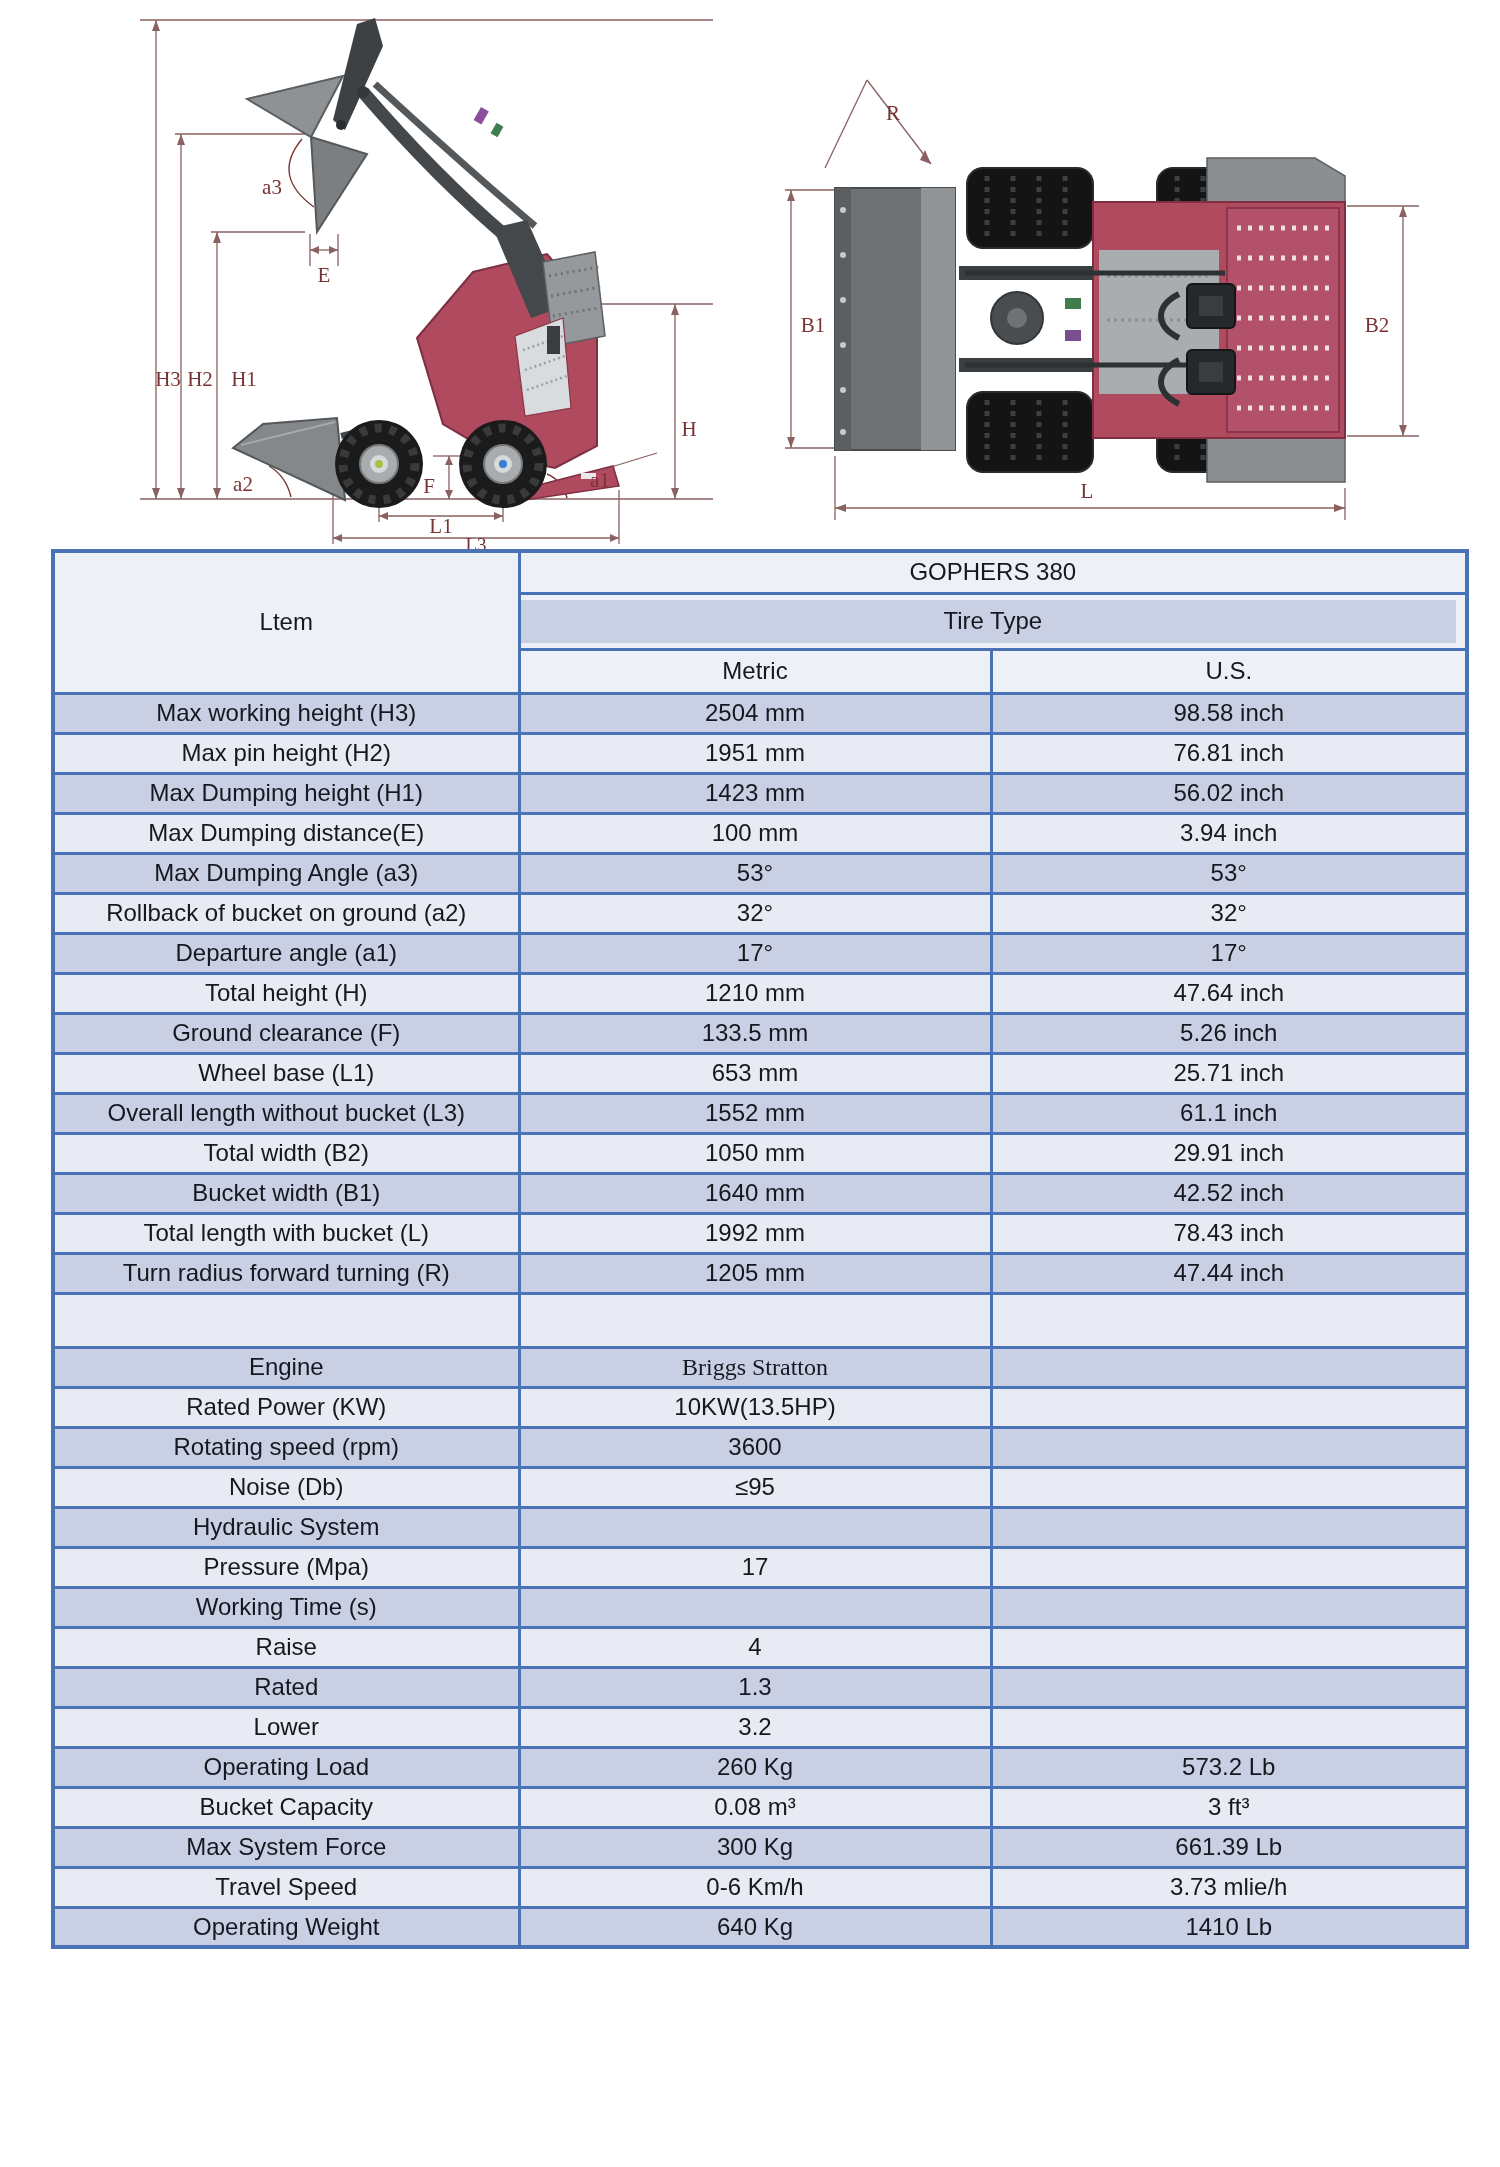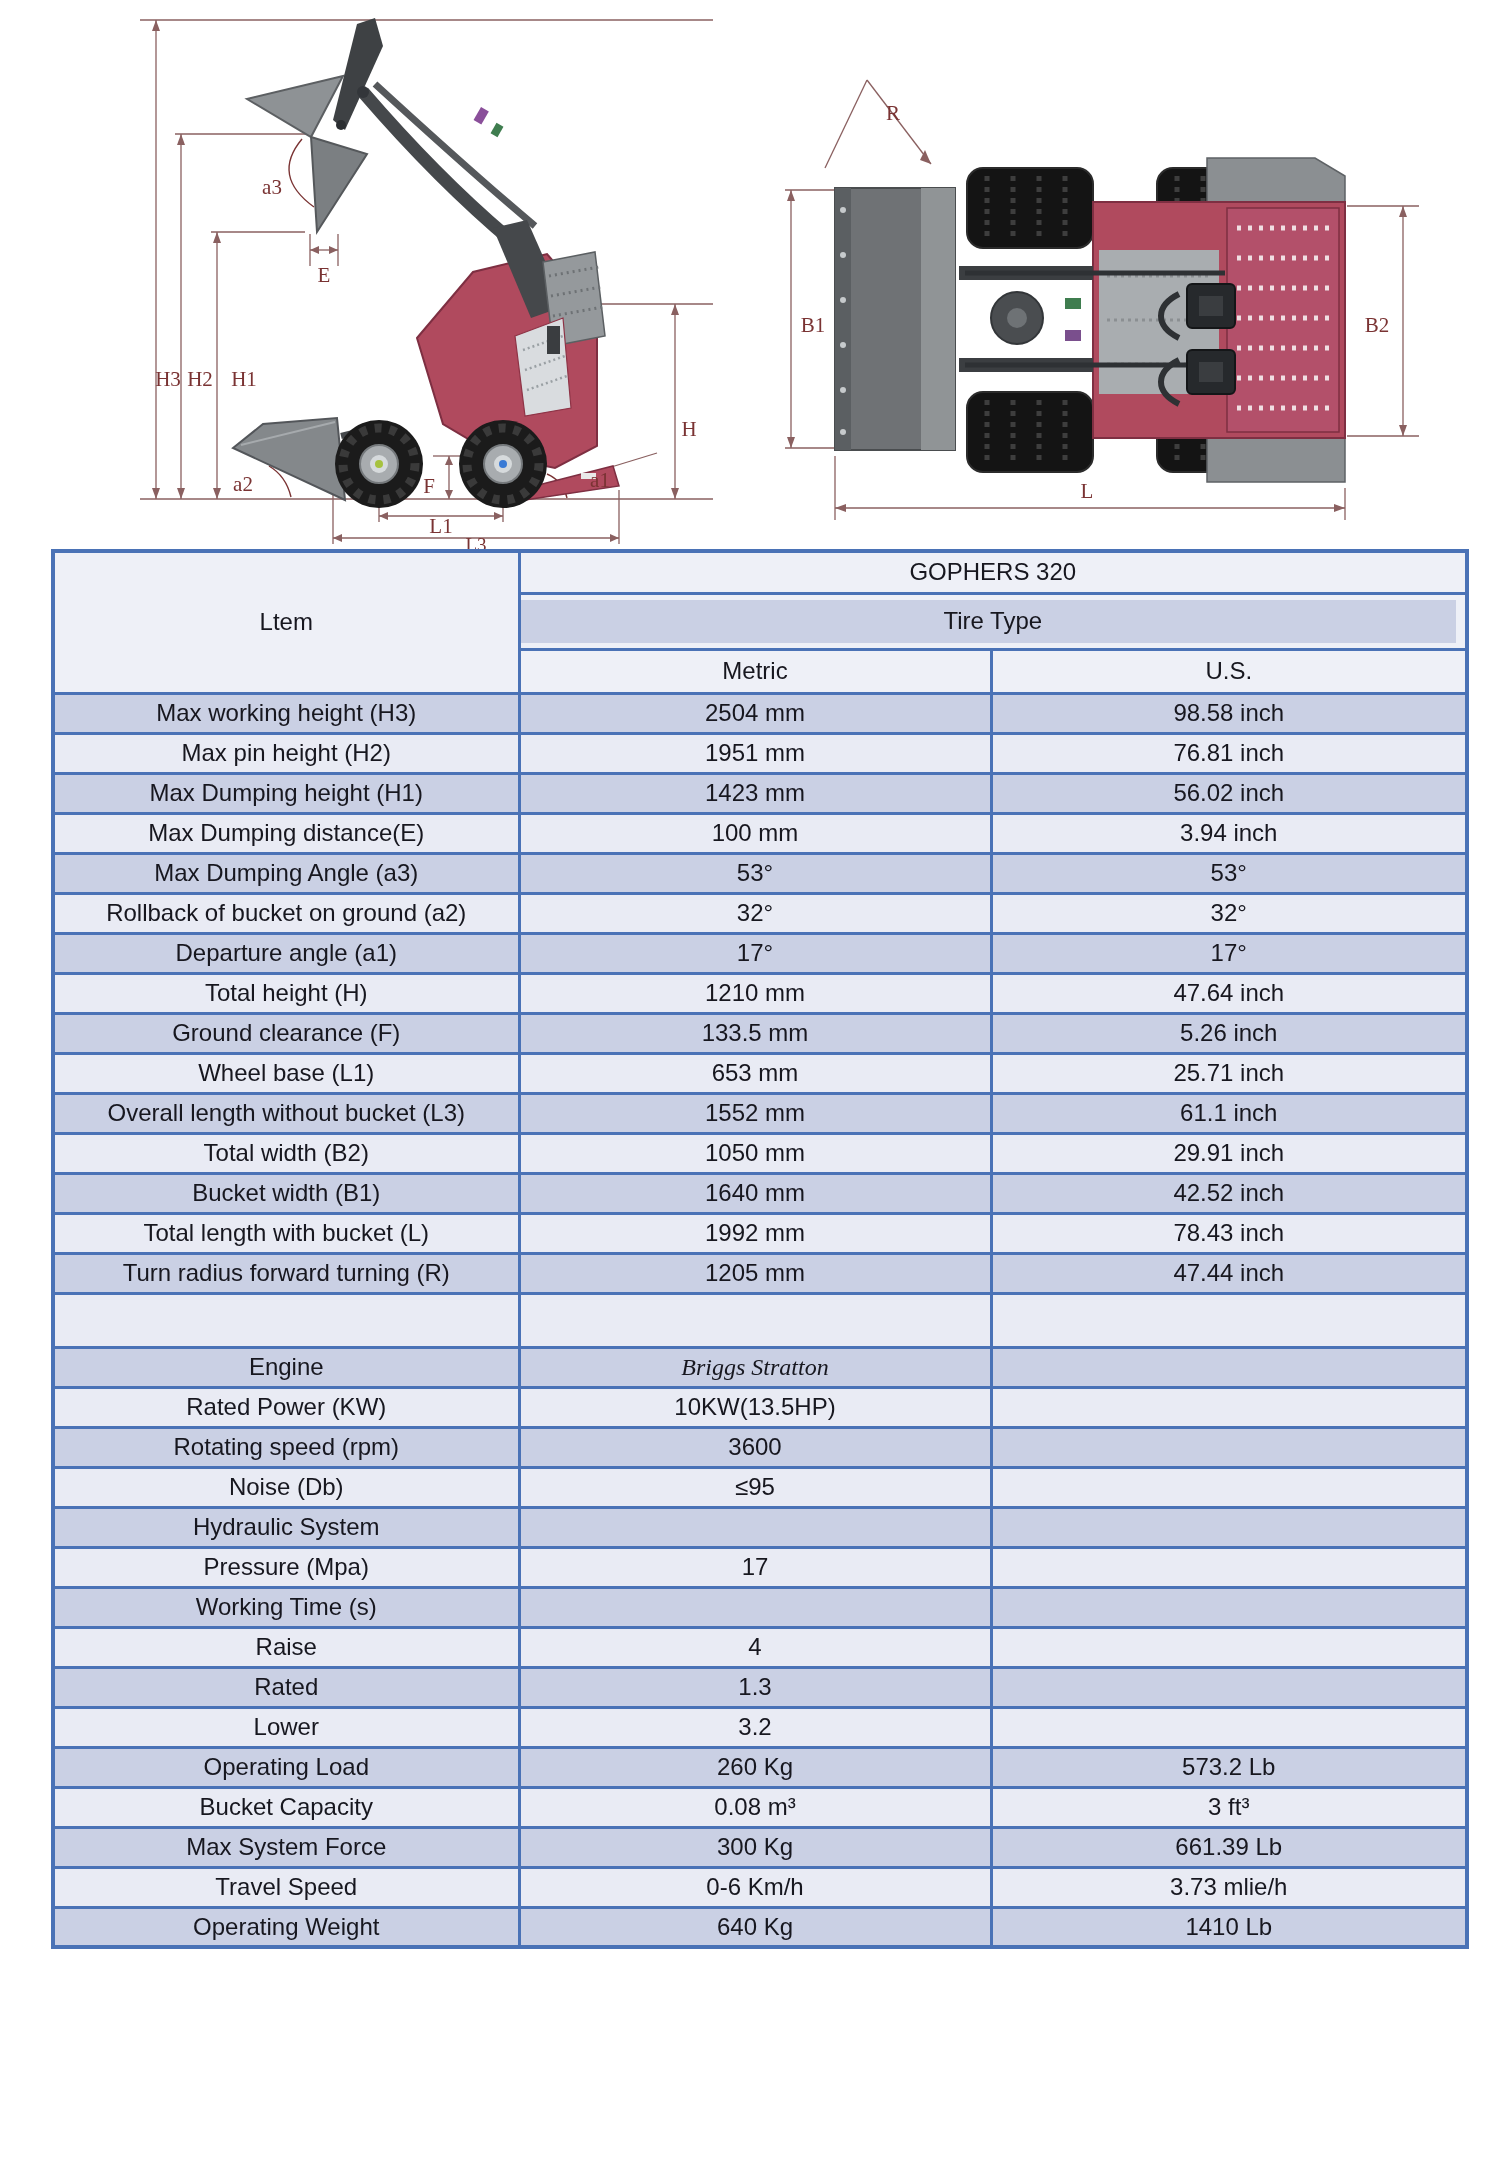--- a/index.html
+++ b/index.html
@@ -23,21 +23,21 @@
   col.c1{width:466px;} col.c2{width:472px;} col.c3{width:476px;}
   th.item-head{background:var(--header-light); font-size:52px; font-weight:700; height:42px;}
   th.model{background:var(--header-light); font-weight:700; font-size:25px; height:42px;}
   th.tire{background:var(--row-dark); font-size:25px; height:56px;
     box-shadow:inset 0 5px 0 var(--header-light), inset 0 -5px 0 var(--header-light), inset -9px 0 0 var(--header-light);}
   th.colhead{background:var(--header-light); font-size:25px; height:44px;}
   tbody td{height:40px;}
   tbody tr:nth-child(odd) td{background:var(--row-dark);}
   tbody tr:nth-child(even) td{background:var(--row-light);}
   tbody tr.spacer td{height:54px;}
-  td.serif-val{font-family:"Liberation Serif", serif; font-size:25px;font-style:italic;}
+  td.serif-val{font-family:"Liberation Serif", serif; font-size:25px;}
   text.dim{font-family:"Liberation Serif", serif; fill:var(--dim-label); font-size:21px; text-anchor:middle;}
   text.dim.small{font-size:19px;}
 </style>
 </head>
 <body>
 
 <div id="page">
 
   <svg id="side-diagram" class="diagram" viewBox="0 0 650 548" xmlns="http://www.w3.org/2000/svg">
 
@@ -252,21 +252,21 @@
 
   <table id="spec-table">
     <colgroup>
         <col class="c1">
         <col class="c2">
         <col class="c3">
       </colgroup>
     <thead>
       <tr>
         <th class="item-head" rowspan="3">Ltem</th>
-        <th class="model" colspan="2">GOPHERS 320</th>
+        <th class="model" colspan="2">GOPHERS 380</th>
       </tr>
       <tr>
         <th class="tire" colspan="2">Tire Type</th>
       </tr>
       <tr>
         <th class="colhead">Metric</th>
         <th class="colhead">U.S.</th>
       </tr>
     </thead>
     <tbody>

